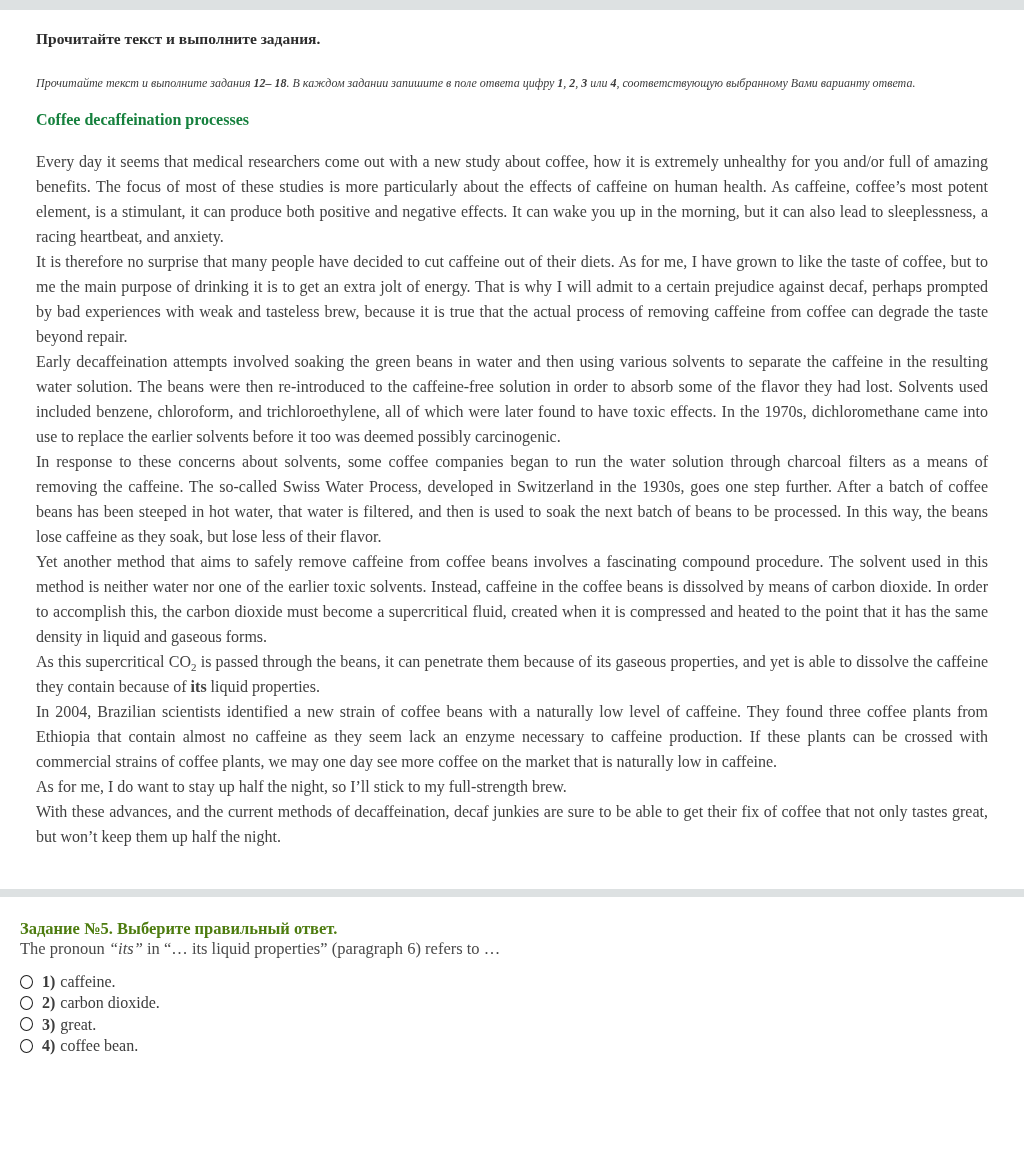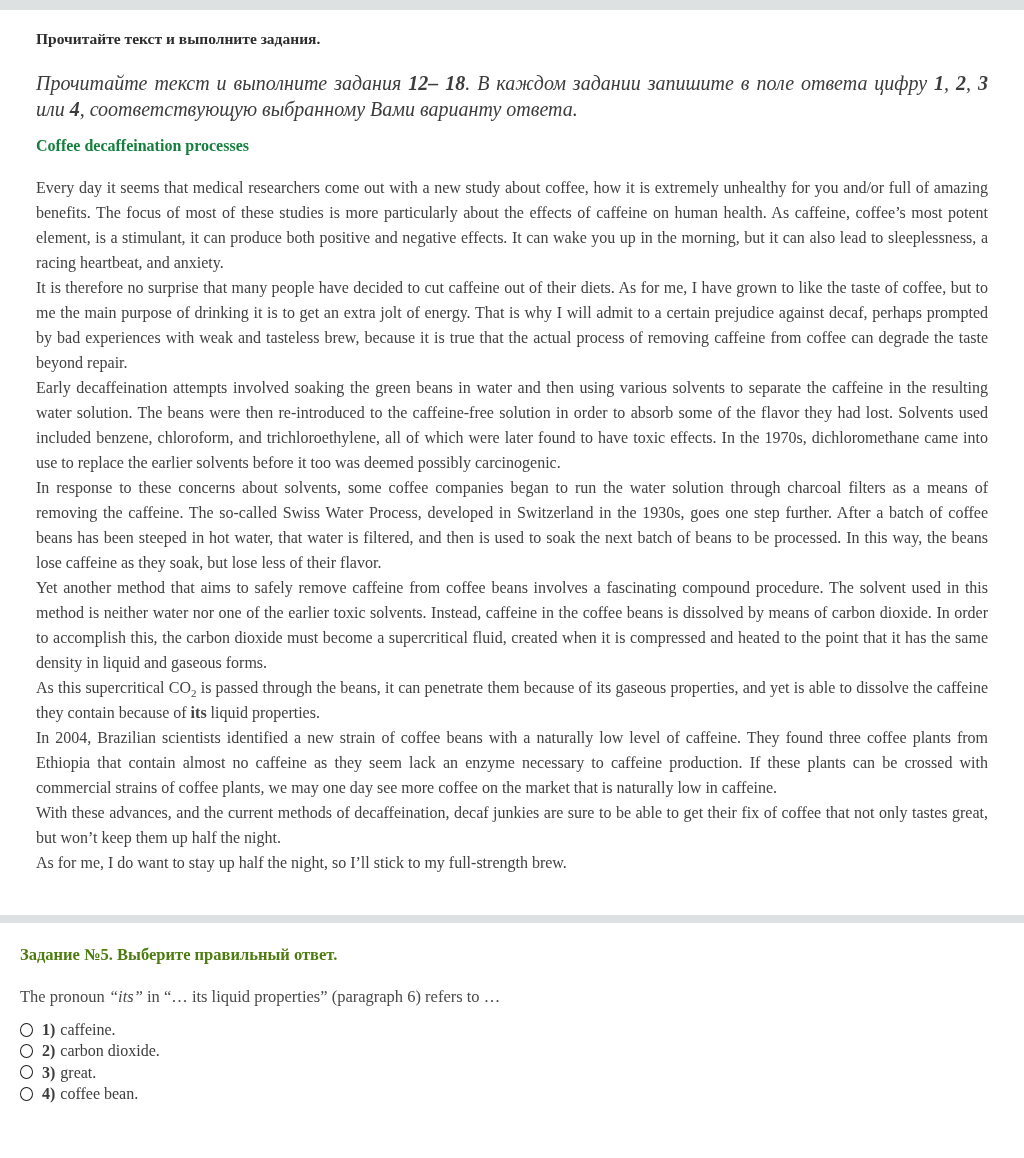--- a/index.html
+++ b/index.html
@@ -18,21 +18,21 @@
   }
   .reading-section { padding: 0 36px; }
   .instructions-title {
     margin-top: 20px;
     font-size: 15.5px;
     font-weight: bold;
     color: #2d2d2d;
   }
   .instructions-text {
     margin-top: 22px;
-    font-size: 20px;
+    font-size: 12px;
     font-style: italic;
     line-height: 26px;
     text-align: justify;
     color: #3c3c3c;
   }
   .instructions-text b { font-weight: bold; }
   .article-title {
     margin-top: 15px;
     font-size: 16px;
     font-weight: bold;
@@ -53,21 +53,20 @@
     background: #dde1e2;
   }
   .question-section { padding: 0 20px; }
   .task-title {
     margin-top: 22px;
     font-size: 16.5px;
     font-weight: bold;
     color: #4d7c0f;
   }
   .question-text {
-    margin-top: 22px;
     font-size: 16.5px;
     color: #4a4a4a;
   }
   .question-text i { font-style: italic; }
   .options { margin-top: 12px; }
   .option {
     display: flex;
     align-items: center;
     line-height: 21.3px;
     font-size: 16px;
@@ -99,22 +98,22 @@
   <h2 class="article-title">Coffee decaffeination processes</h2>
 
   <div class="article-body">
     <p class="para">Every day it seems that medical researchers come out with a new study about coffee, how it is extremely unhealthy for you and/or full of amazing benefits. The focus of most of these studies is more particularly about the effects of caffeine on human health. As caffeine, coffee’s most potent element, is a stimulant, it can produce both positive and negative effects. It can wake you up in the morning, but it can also lead to sleeplessness, a racing heartbeat, and anxiety.</p>
     <p class="para">It is therefore no surprise that many people have decided to cut caffeine out of their diets. As for me, I have grown to like the taste of coffee, but to me the main purpose of drinking it is to get an extra jolt of energy.   That is why I will admit to a certain prejudice against decaf, perhaps prompted by bad experiences with weak and tasteless brew, because it is true that the actual process of removing caffeine from coffee can degrade the taste beyond repair.</p>
     <p class="para">Early decaffeination attempts involved soaking the green beans in water and then using various solvents to separate the caffeine in the resulting water solution. The beans were then re-introduced to the caffeine-free solution in order to absorb some of the flavor they had lost. Solvents used included benzene, chloroform, and trichloroethylene, all of which were later found to have toxic effects. In the 1970s, dichloromethane came into use to replace the earlier solvents before it too was deemed possibly carcinogenic.</p>
     <p class="para">In response to these concerns about solvents, some coffee companies began to run the water solution through charcoal filters as a means of removing the caffeine. The so-called Swiss Water Process, developed in Switzerland in the 1930s, goes one step further. After a batch of coffee beans has been steeped in hot water, that water is filtered, and then is used to soak the next batch of beans to be processed. In this way, the beans lose caffeine as they soak, but lose less of their flavor.</p>
     <p class="para">Yet another method that aims to safely remove caffeine from coffee beans involves a fascinating compound procedure. The solvent used in this method is neither water nor one of the earlier toxic solvents. Instead, caffeine in the coffee beans is dissolved by means of carbon dioxide. In order to accomplish this, the carbon dioxide must become a supercritical fluid, created when it is compressed and heated to the point that it has the same density in liquid and gaseous forms.</p>
     <p class="para"><span>As this supercritical CO</span><sub>2</sub><span> is passed through the beans, it can penetrate them because of its gaseous properties, and yet is able to dissolve the caffeine they contain because of </span><b>its</b><span> liquid properties.</span></p>
     <p class="para">In 2004, Brazilian scientists identified a new strain of coffee beans with a naturally low level of caffeine. They found three coffee plants from Ethiopia that contain almost no caffeine as they seem lack an enzyme necessary to caffeine production. If these plants can be crossed with commercial strains of coffee plants, we may one day see more coffee on the market that is naturally low in caffeine.</p>
+    <p class="para">As for me, I do want to stay up half the night, so I’ll stick to my full-strength brew.</p>
     <p class="para">With these advances, and the current methods of decaffeination, decaf junkies are sure to be able to get their fix of coffee that not only tastes great, but won’t keep them up half the night.</p>
-    <p class="para">As for me, I do want to stay up half the night, so I’ll stick to my full-strength brew.</p>
   </div>
 </section>
 
 <div class="section-divider"></div>
 
 <section class="question-section">
   <h2 class="task-title">Задание №5. Выберите правильный ответ.</h2>
 
   <p class="question-text"><span>The pronoun </span><i>“its”</i><span> in “…  its liquid properties” (paragraph 6) refers to …</span></p>
 

